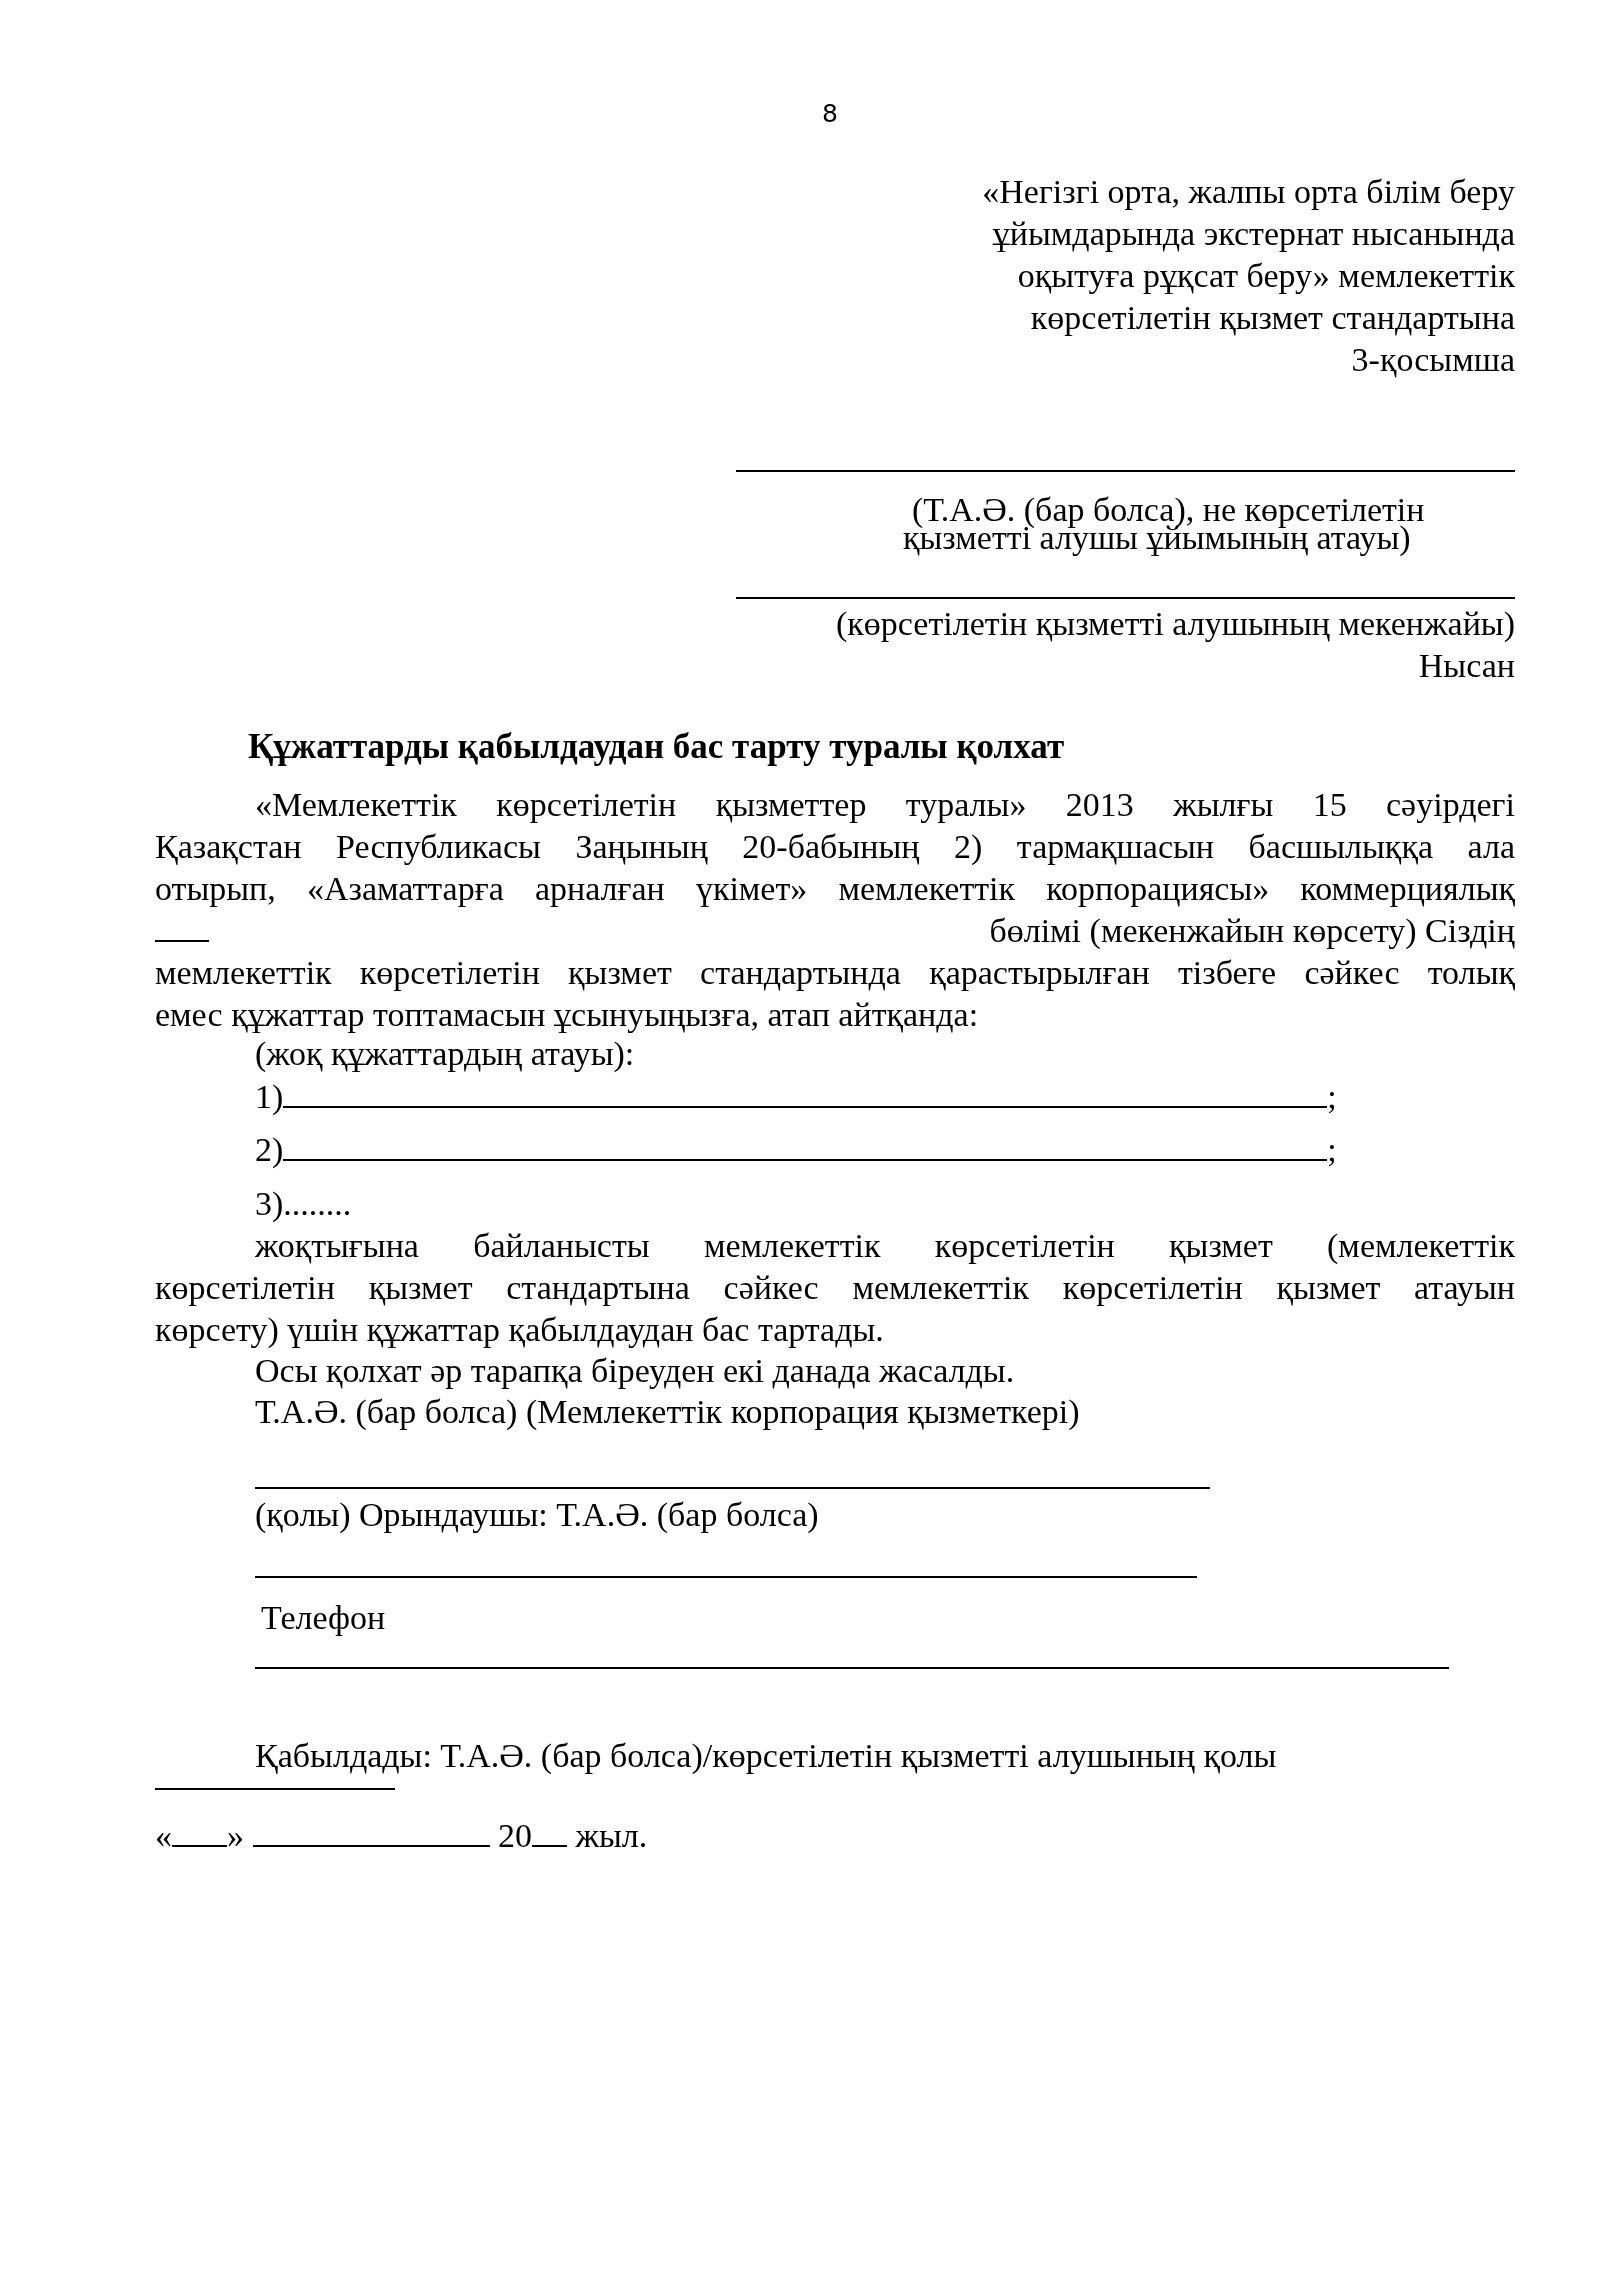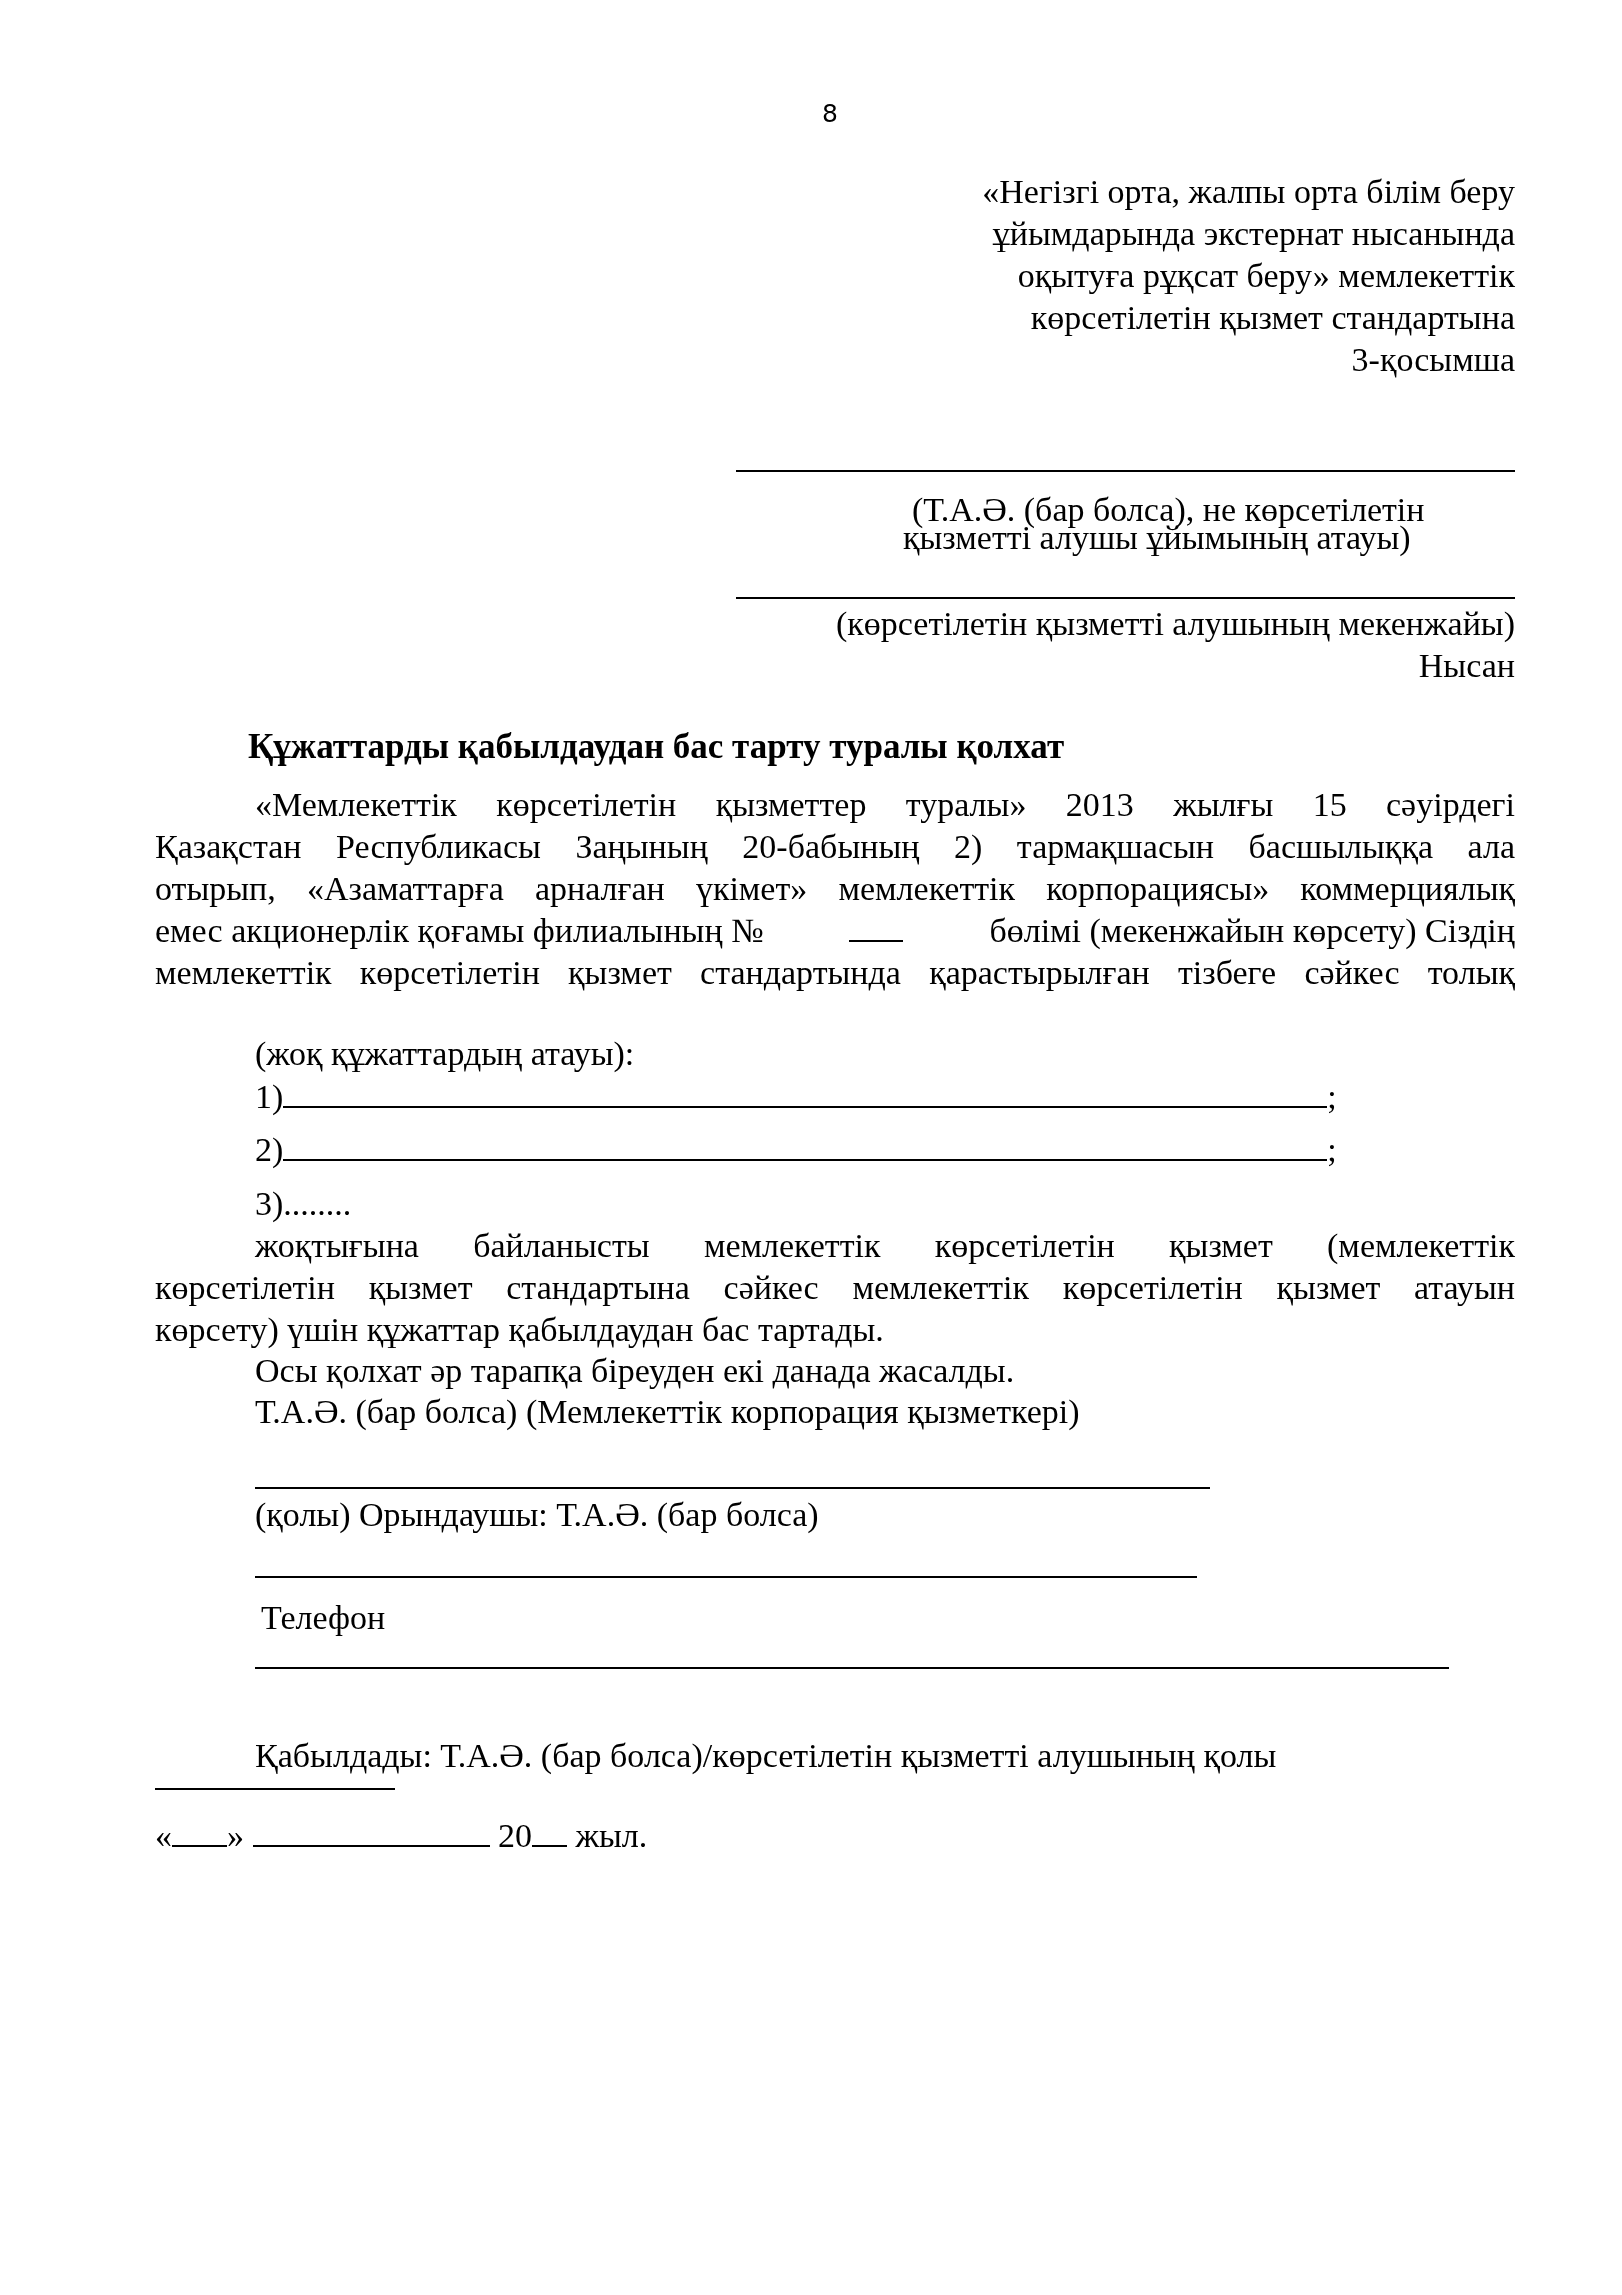--- a/index.html
+++ b/index.html
@@ -42,25 +42,25 @@
 <div class="abs t right" style="right:108px; top:603px;">(көрсетілетін қызметті алушының мекенжайы)</div>
 <div class="abs t right" style="right:108px; top:645px;">Нысан</div>
 
 <div class="abs title">Құжаттарды қабылдаудан бас тарту туралы қолхат</div>
 
 <div class="abs para" style="top:784px;">
   <span class="ln indent">«Мемлекеттік көрсетілетін қызметтер туралы» 2013 жылғы 15 сәуірдегі</span>
   <span class="ln">Қазақстан Республикасы Заңының 20-бабының 2) тармақшасын басшылыққа ала</span>
   <span class="ln">отырып, «Азаматтарға арналған үкімет» мемлекеттік корпорациясы» коммерциялық</span>
   <span class="ln" style="display:flex; justify-content:space-between; align-items:baseline;">
-    <span>емес акционерлік қоғамы филиалының №</span>
     <span class="blank-inline" style="width:54px;"></span>
     <span>бөлімі (мекенжайын көрсету) Сіздің</span>
   </span>
   <span class="ln">мемлекеттік көрсетілетін қызмет стандартында қарастырылған тізбеге сәйкес толық</span>
+  <span class="ln last">емес құжаттар топтамасын ұсынуыңызға, атап айтқанда:</span>
 </div>
 
 <div class="abs t" style="left:255px; top:1033px;">(жоқ құжаттардың атауы):</div>
 
 <div class="abs listrow" style="top:1076px;">
   <span>1)</span><span class="fill"></span><span>;</span>
 </div>
 <div class="abs listrow" style="top:1129px;">
   <span>2)</span><span class="fill"></span><span>;</span>
 </div>

